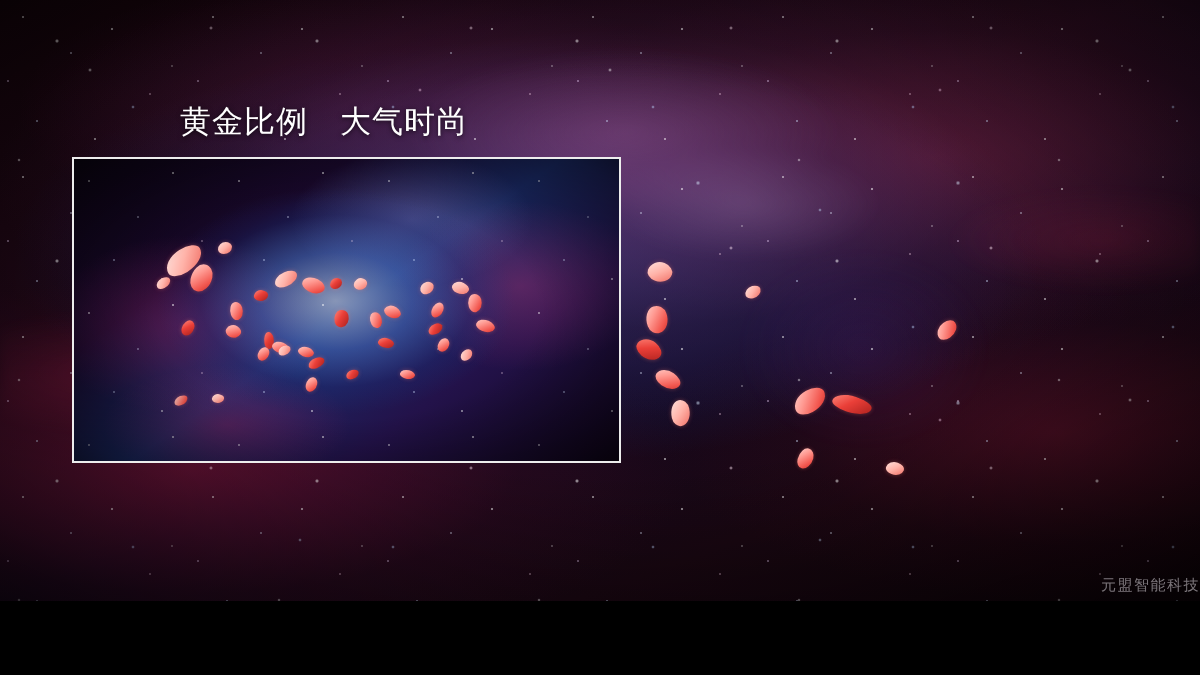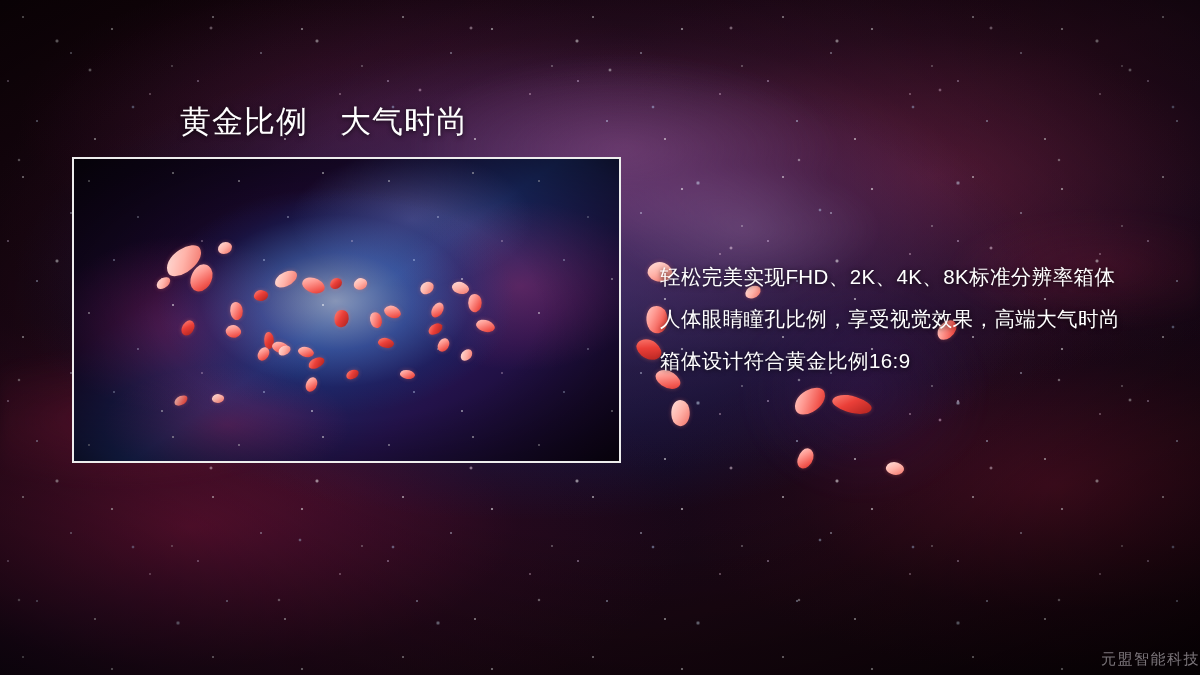--- a/index.html
+++ b/index.html
@@ -3,21 +3,21 @@
 <meta charset="utf-8">
 <style>
   html, body {
     margin: 0;
     padding: 0;
     background: #000;
   }
   #slide {
     position: relative;
     width: 1200px;
-    height: 675px;
+    height: 601px;
     overflow: hidden;
     background: #0a0206;
     font-family: "Liberation Sans", "DejaVu Sans", sans-serif;
   }
 
   
   .bg-base {
     position: absolute;
     inset: 0;
     background:
@@ -240,21 +240,16 @@
         <div class="petal" style="left: 402px; top: 161px; width: 19px; height: 12px; transform: rotate(24deg);"></div>
         <div class="petal pale" style="left: 386px; top: 191px; width: 13px; height: 10px; transform: rotate(-30deg);"></div>
         <div class="petal" style="left: 326px; top: 211px; width: 15px; height: 9px; transform: rotate(16deg);"></div>
         <div class="petal dark" style="left: 272px; top: 211px; width: 13px; height: 9px; transform: rotate(-14deg);"></div>
         <div class="petal pale" style="left: 138px; top: 235px; width: 12px; height: 9px; transform: rotate(10deg);"></div>
         <div class="petal" style="left: 100px; top: 237px; width: 14px; height: 9px; transform: rotate(-20deg);"></div>
       </div>
     <div class="panel-vig"></div>
   </div>
 
-  <div id="body-text">
-    <div class="line">轻松完美实现FHD、2K、4K、8K标准分辨率箱体</div>
-    <div class="line">人体眼睛瞳孔比例，享受视觉效果，高端大气时尚</div>
-    <div class="line">箱体设计符合黄金比例16:9</div>
-  </div>
 
   <div id="watermark">元盟智能科技</div>
 
 </div>
 
 </body></html>

